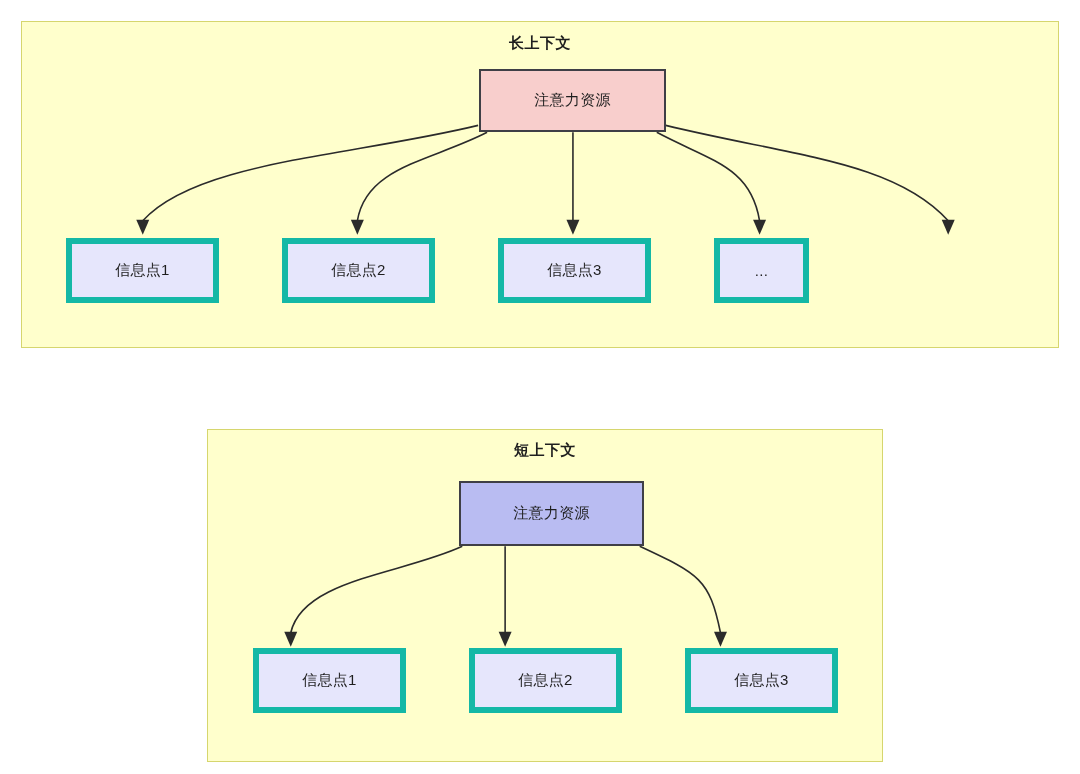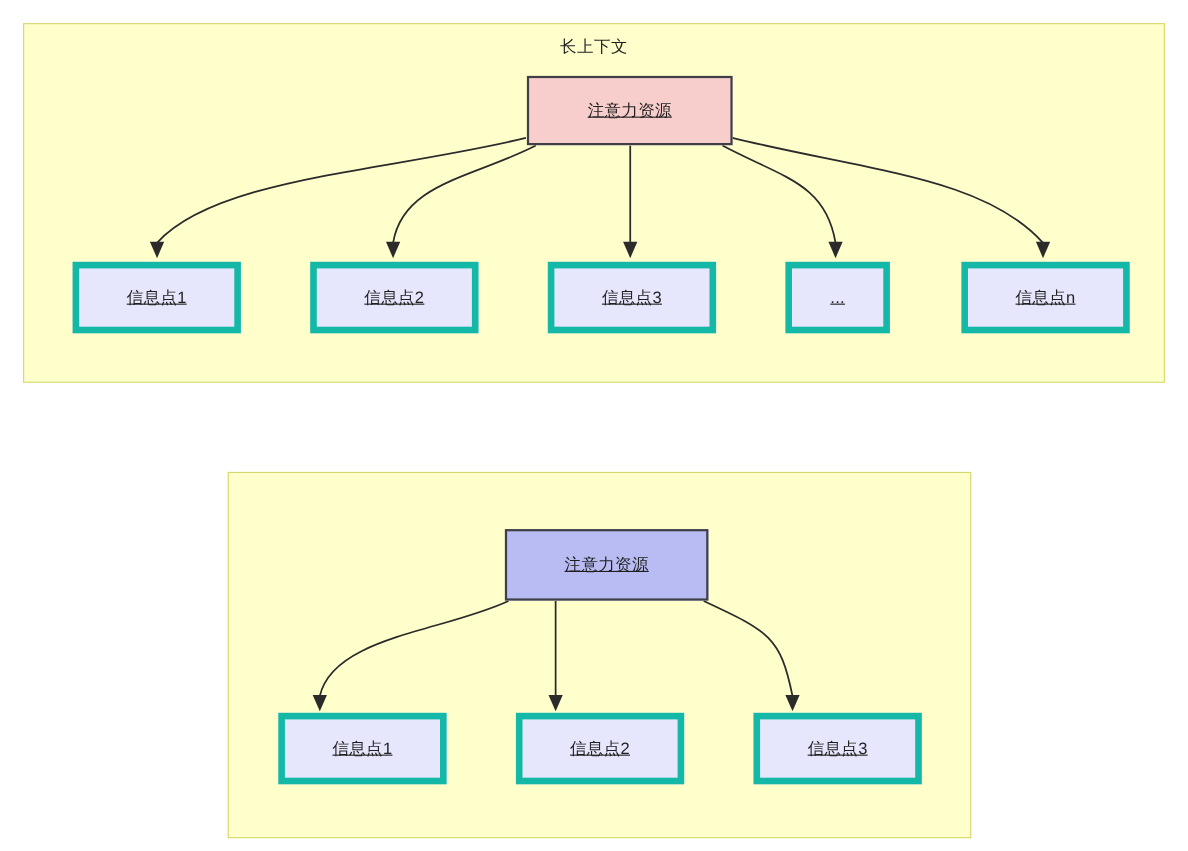--- a/index.html
+++ b/index.html
@@ -31,34 +31,34 @@
 
   .panel-title {
     position: absolute;
     left: 0;
     width: 100%;
     text-align: center;
     font-size: 15px;
     color: #1f1f1f;
     letter-spacing: 0.5px;
     line-height: 18px;
+    font-weight: bold;
   }
   #panel-long .panel-title  { top: 12px; }
   #panel-short .panel-title { top: 11px; }
 
   .node {
     position: absolute;
     box-sizing: border-box;
     display: flex;
     align-items: center;
     justify-content: center;
     font-size: 15px;
     color: #1f1f1f;
     letter-spacing: 0.3px;
-    text-decoration: underline;
   }
   .node-attn-red {
     background: #f8cecc;
     border: 2px solid #3f3f46;
   }
   .node-attn-blue {
     background: #b9bcf2;
     border: 2px solid #3f3f46;
   }
   .node-info {
@@ -121,25 +121,25 @@
     <div class="node node-attn-red" style="left:457px; top:47px; width:187px; height:63px;">注意力资源</div>
 
     <div class="node node-info" style="left:44px; top:216px; width:153px; height:65px;">信息点1</div>
 
     <div class="node node-info" style="left:260px; top:216px; width:153px; height:65px;">信息点2</div>
 
     <div class="node node-info" style="left:476px; top:216px; width:153px; height:65px;">信息点3</div>
 
     <div class="node node-info" style="left:692px; top:216px; width:95px; height:65px;">...</div>
 
-    <div class="node node-info" style="left:852px; top:216px; width:153px; height:65px;">信息点n</div>
   </div>
 
   <div class="panel" id="panel-short">
 
+    <div class="panel-title">短上下文</div>
 
     <svg class="edges" viewBox="0 0 676 333" preserveAspectRatio="none">
 
       <g>
         <path class="edge-path" d="M 255,117 C 195,145 95,150 83,204"></path>
         <polygon class="arrow-head" points="83,218 76.5,203 89.5,203"></polygon>
       </g>
 
       <g>
         <path class="edge-path" d="M 298,117 L 298,204"></path>

